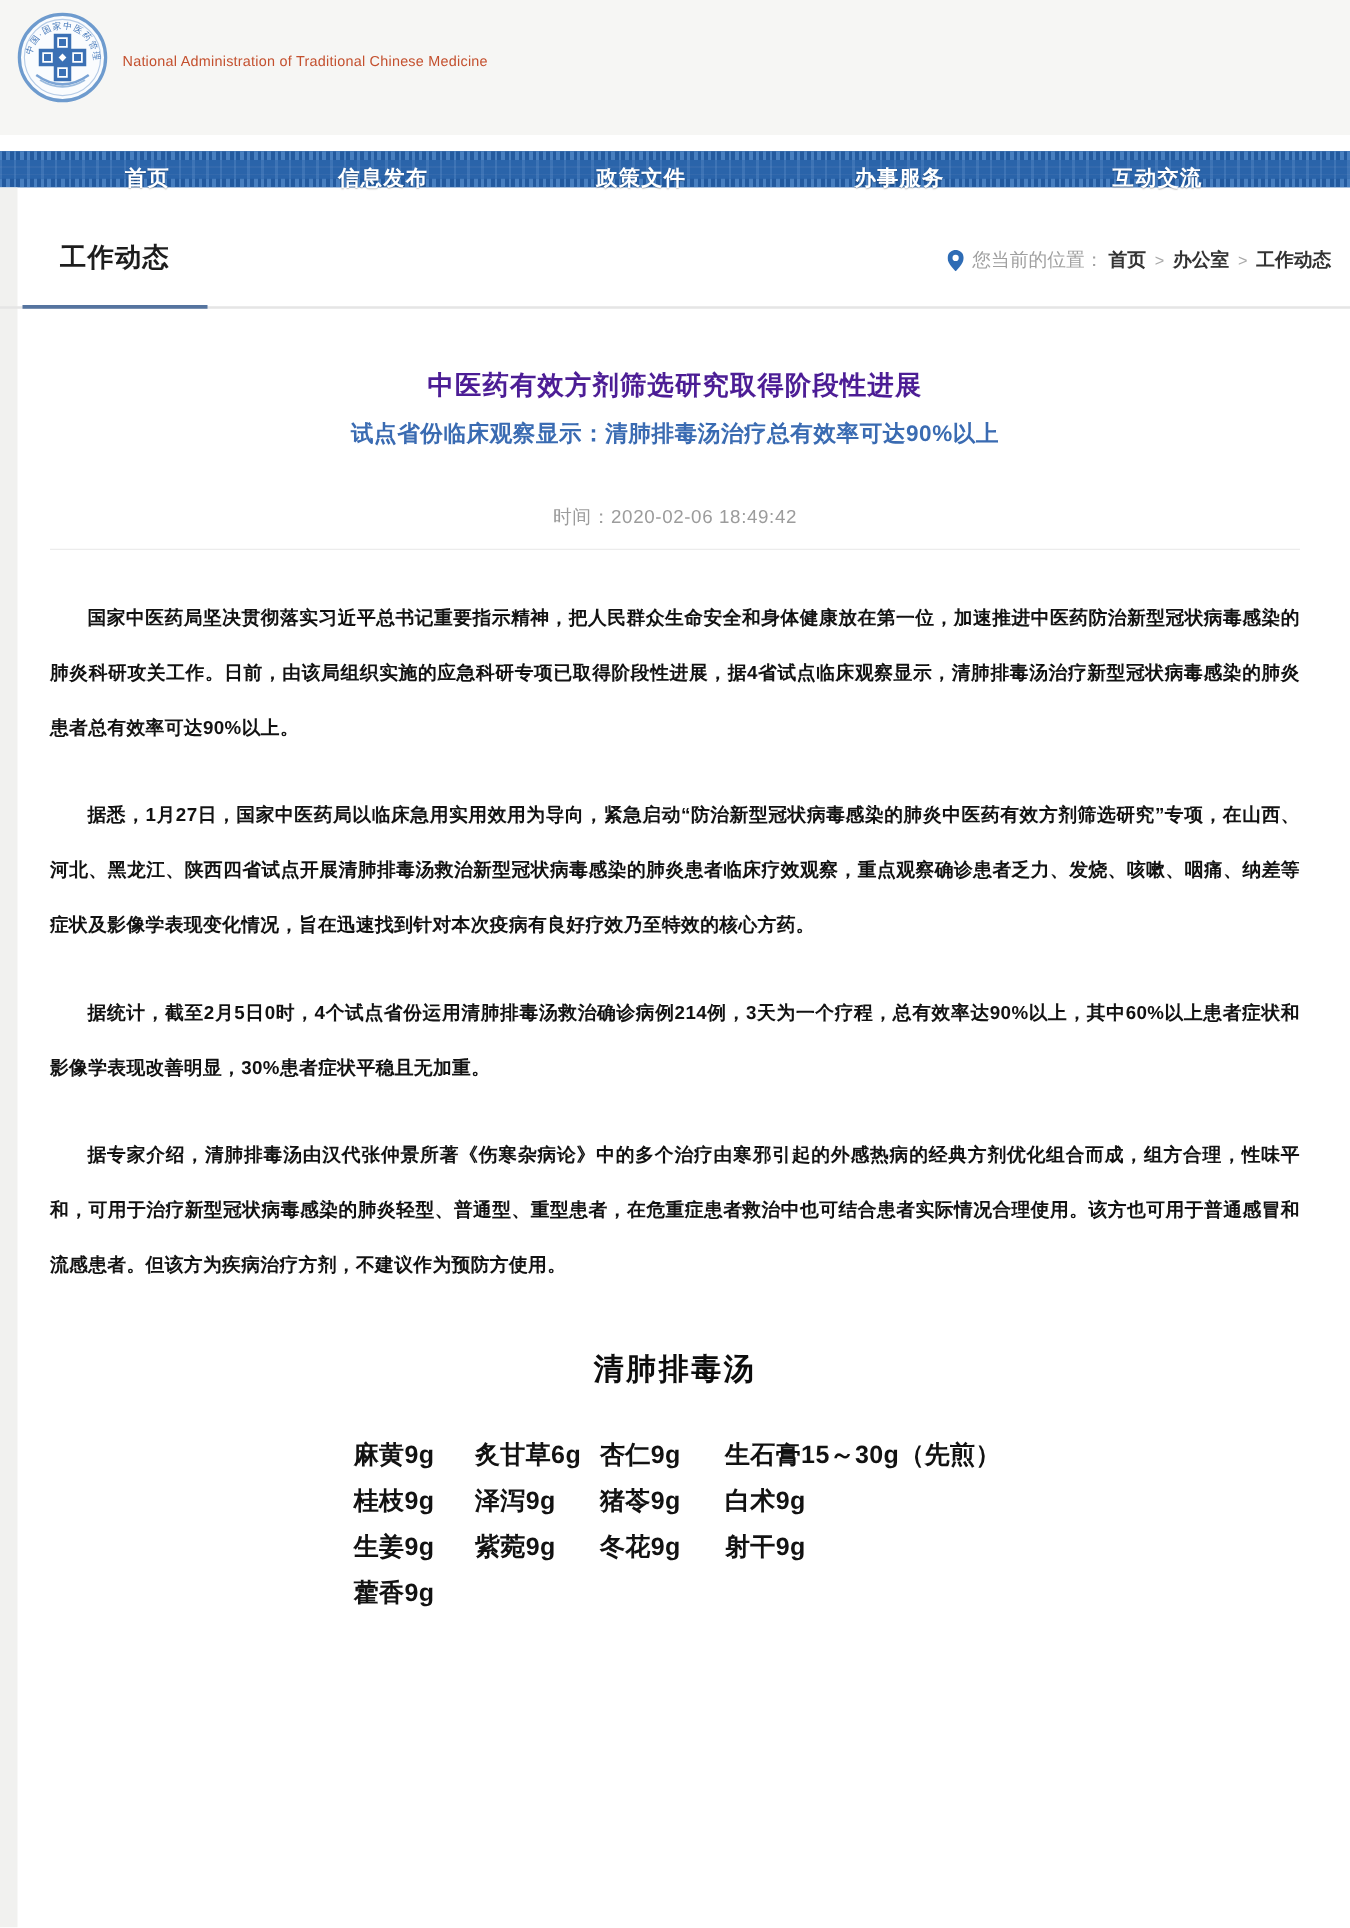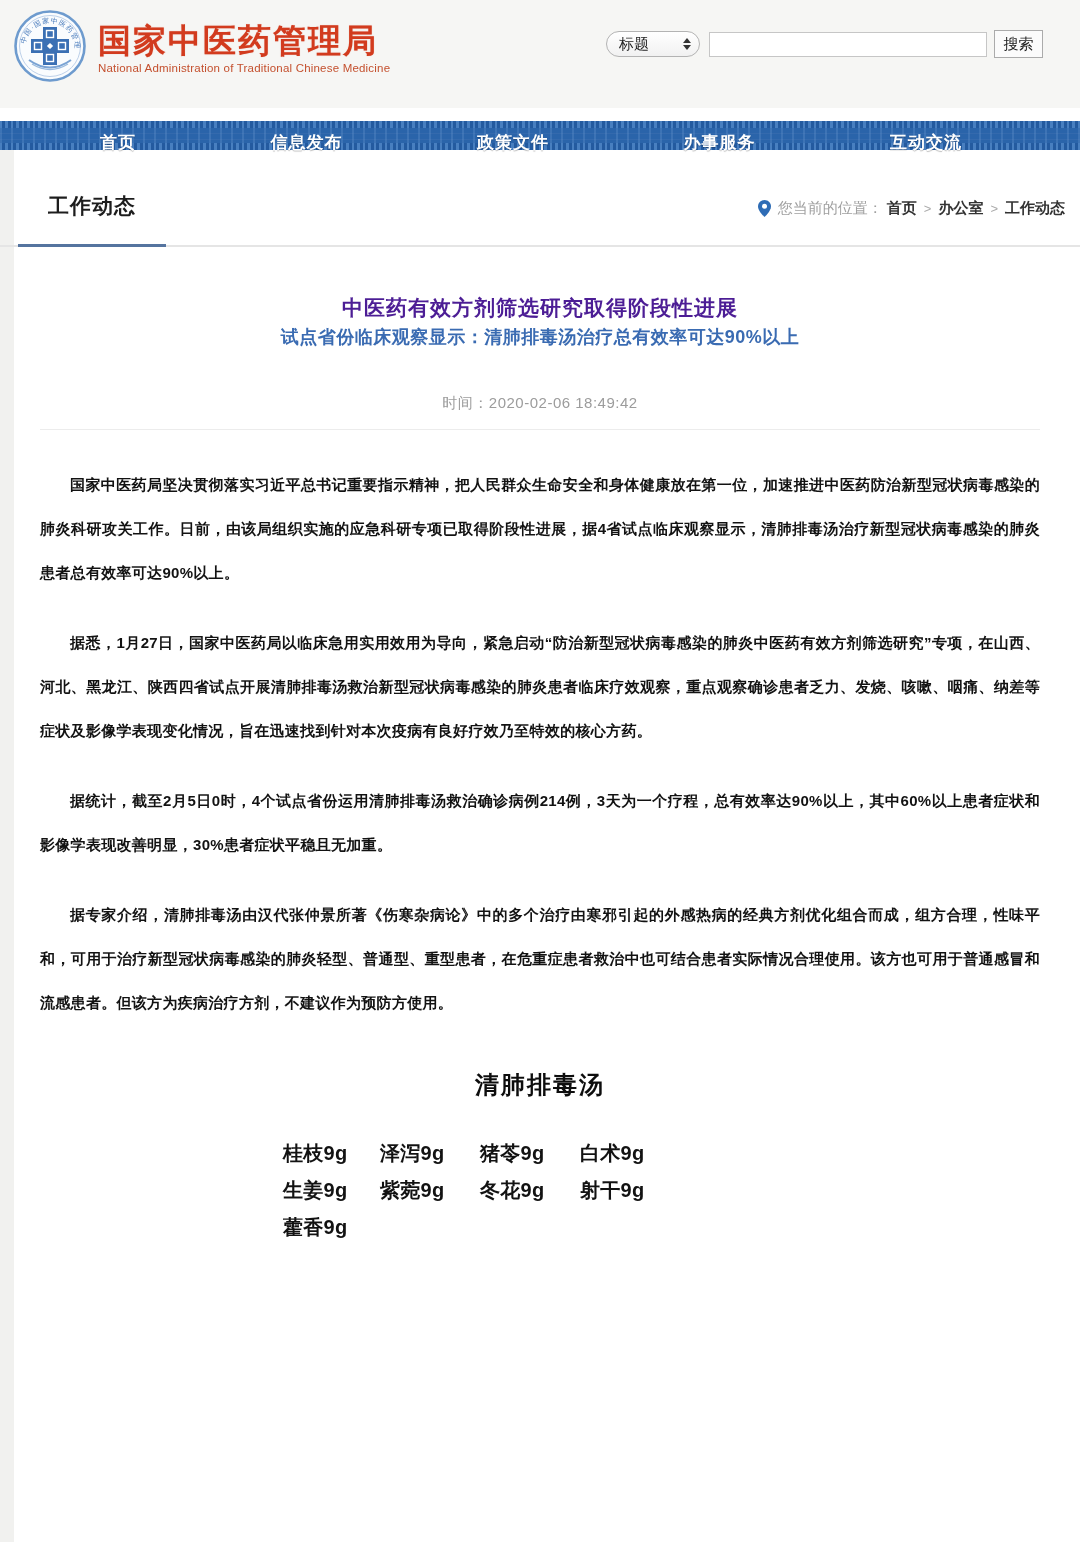--- a/index.html
+++ b/index.html
@@ -58,21 +58,21 @@
   .pin { width:13px; height:17px; margin-right:7px; }
   .crumb-prefix { color:#a0a0a0; margin-right:4px; }
   .crumb-link { color:#333; font-weight:700; cursor:pointer; }
   .crumb-sep { color:#aaa; margin:0 7px; font-size:13px; }
 
   .section-rule { position:relative; margin-top:25px; border-bottom:2px solid #e5e5e5; }
   .section-rule .accent { position:absolute; left:18px; bottom:-2px; width:148px; height:3px; background:#55749f; }
 
   .article { padding:0 40px; }
   .art-title { margin-top:47px; text-align:center; font-size:21px; font-weight:700; color:#4c1d95; letter-spacing:1px; }
-  .art-subtitle { margin-top:3px; text-align:center; font-size:18px; font-weight:700; color:#3a6bb2; letter-spacing:.5px; }
+  .art-subtitle { margin-top:13px; text-align:center; font-size:18px; font-weight:700; color:#3a6bb2; letter-spacing:.5px; }
   .art-meta { margin-top:45px; text-align:center; font-size:15px; color:#9c9c9c; letter-spacing:.5px; }
   .meta-rule { margin-top:16px; border-bottom:1px solid #ececec; }
 
   .art-p { margin-top:26px; font-size:15px; line-height:44px; font-weight:600; color:#121212;
            text-indent:2em; text-align:justify; letter-spacing:.3px; }
   .art-p.first { margin-top:33px; }
 
   .formula-title { margin-top:44px; text-align:center; font-size:24px; font-weight:700; color:#0d0d0d; letter-spacing:2px; }
   .formula-table { margin:34px 0 0 243px; }
   .f-row { display:flex; height:37px; align-items:center; }
@@ -101,36 +101,24 @@
         <path d="M31 19 h14 v12 h12 v14 h-12 v12 h-14 v-12 h-12 v-14 h12 z" fill="#3b70b4"></path>
         <rect x="34.5" y="22.5" width="7" height="7" fill="none" stroke="#ffffff" stroke-width="1.4"></rect>
         <rect x="34.5" y="46.5" width="7" height="7" fill="none" stroke="#ffffff" stroke-width="1.4"></rect>
         <rect x="22.5" y="34.5" width="7" height="7" fill="none" stroke="#ffffff" stroke-width="1.4"></rect>
         <rect x="46.5" y="34.5" width="7" height="7" fill="none" stroke="#ffffff" stroke-width="1.4"></rect>
         <rect x="35.8" y="35.8" width="4.4" height="4.4" fill="#ffffff" transform="rotate(45 38 38)"></rect>
         <path d="M17 52 q21 15 42 0" fill="none" stroke="#7aa3d4" stroke-width="2"></path>
         <path d="M20 56 q18 11 36 0" fill="none" stroke="#9bbbde" stroke-width="1.4"></path>
       </svg>
       <div class="brand-text">
-        <div class="brand-title">国家中医药管理局</div>
         <div class="brand-sub">National Administration of Traditional Chinese Medicine</div>
       </div>
     </div>
 
-    <div class="search-zone">
-      <div class="fake-select">
-        <span class="sel-label">标题</span>
-        <span class="sel-arrows">
-            <i class="up"></i>
-            <i class="down"></i>
-          </span>
-      </div>
-      <input class="search-input" type="text" value="" style="">
-      <button class="search-btn">搜索</button>
-    </div>
   </div>
 
   <div class="navbar">
     <div class="nav-items">
       <span class="nav-item">首页</span>
       <span class="nav-item">信息发布</span>
       <span class="nav-item">政策文件</span>
       <span class="nav-item">办事服务</span>
       <span class="nav-item">互动交流</span>
     </div>
@@ -170,20 +158,26 @@
 
       <p class="art-p first">国家中医药局坚决贯彻落实习近平总书记重要指示精神，把人民群众生命安全和身体健康放在第一位，加速推进中医药防治新型冠状病毒感染的肺炎科研攻关工作。日前，由该局组织实施的应急科研专项已取得阶段性进展，据4省试点临床观察显示，清肺排毒汤治疗新型冠状病毒感染的肺炎患者总有效率可达90%以上。</p>
       <p class="art-p">据悉，1月27日，国家中医药局以临床急用实用效用为导向，紧急启动“防治新型冠状病毒感染的肺炎中医药有效方剂筛选研究”专项，在山西、河北、黑龙江、陕西四省试点开展清肺排毒汤救治新型冠状病毒感染的肺炎患者临床疗效观察，重点观察确诊患者乏力、发烧、咳嗽、咽痛、纳差等症状及影像学表现变化情况，旨在迅速找到针对本次疫病有良好疗效乃至特效的核心方药。</p>
       <p class="art-p">据统计，截至2月5日0时，4个试点省份运用清肺排毒汤救治确诊病例214例，3天为一个疗程，总有效率达90%以上，其中60%以上患者症状和影像学表现改善明显，30%患者症状平稳且无加重。</p>
       <p class="art-p">据专家介绍，清肺排毒汤由汉代张仲景所著《伤寒杂病论》中的多个治疗由寒邪引起的外感热病的经典方剂优化组合而成，组方合理，性味平和，可用于治疗新型冠状病毒感染的肺炎轻型、普通型、重型患者，在危重症患者救治中也可结合患者实际情况合理使用。该方也可用于普通感冒和流感患者。但该方为疾病治疗方剂，不建议作为预防方使用。</p>
 
       <div class="formula-title">清肺排毒汤</div>
 
       <div class="formula-table">
         <div class="f-row">
+          <span class="f-cell c1">麻黄9g</span>
+          <span class="f-cell c2">炙甘草6g</span>
+          <span class="f-cell c3">杏仁9g</span>
+          <span class="f-cell c4">生石膏15～30g（先煎）</span>
+        </div>
+        <div class="f-row">
           <span class="f-cell c1">桂枝9g</span>
           <span class="f-cell c2">泽泻9g</span>
           <span class="f-cell c3">猪苓9g</span>
           <span class="f-cell c4">白术9g</span>
         </div>
         <div class="f-row">
           <span class="f-cell c1">生姜9g</span>
           <span class="f-cell c2">紫菀9g</span>
           <span class="f-cell c3">冬花9g</span>
           <span class="f-cell c4">射干9g</span>

